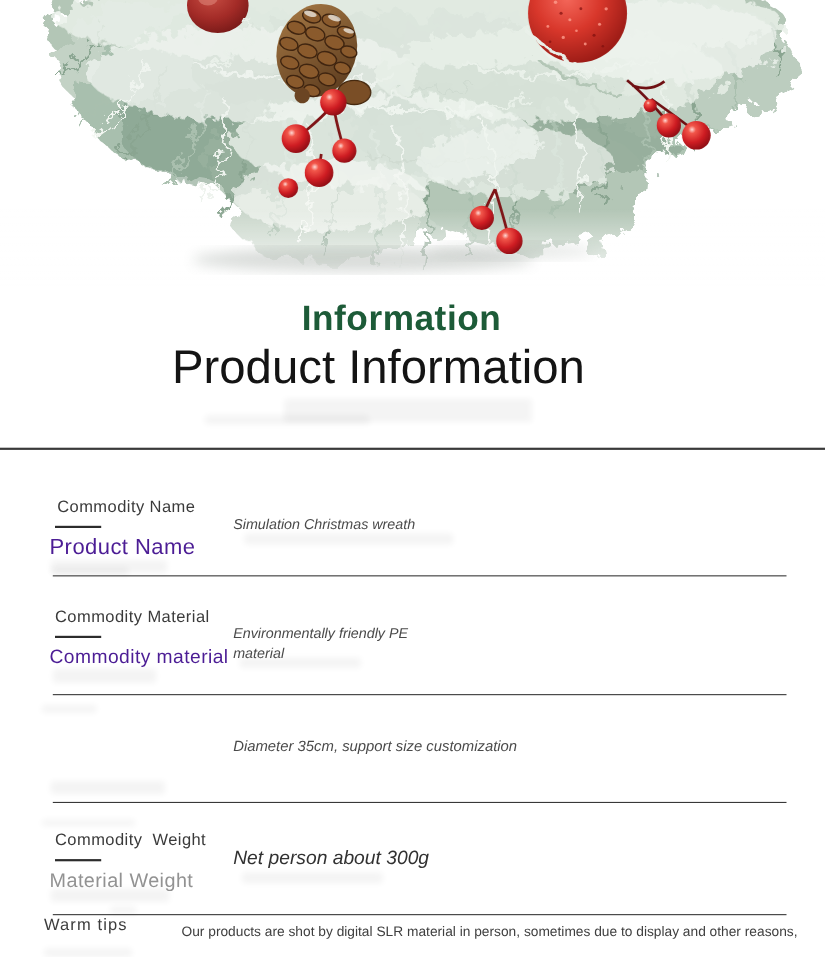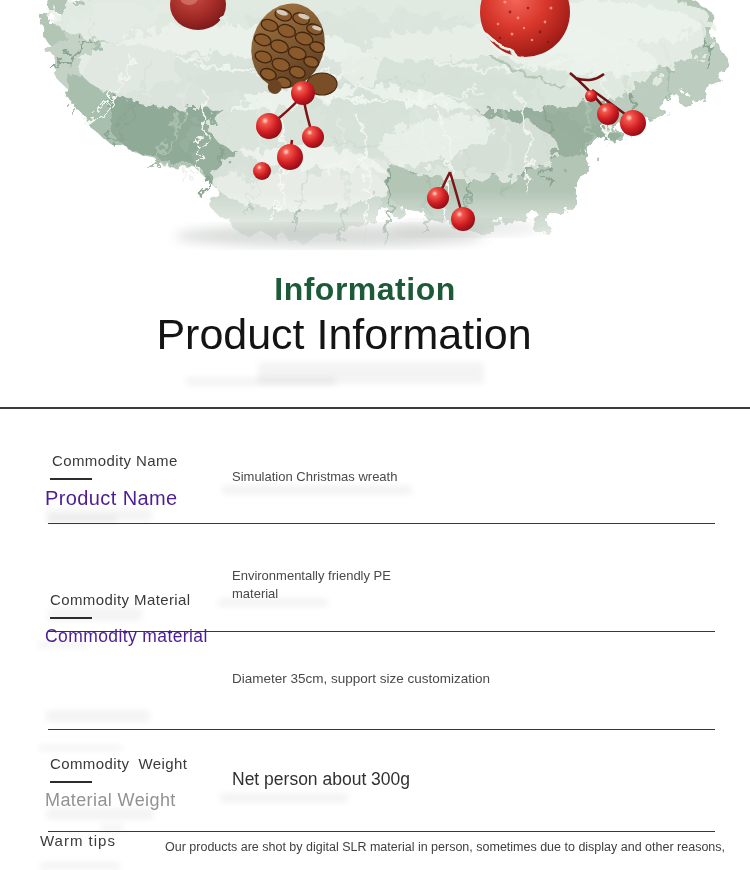--- a/index.html
+++ b/index.html
@@ -13,23 +13,23 @@
              transform:translateX(-21px);}
   .top-rule{position:absolute;top:407px;left:0;width:750px;border:none;margin:0;
             border-top:2px solid #3a3a3a;}
   
   .spec-row{position:absolute;left:0;width:750px;}
   .spec-row .divider{position:absolute;bottom:0;left:48px;width:667px;border-top:1.5px solid #383838;}
   .labels{position:absolute;left:45px;}
   .label-small{font-size:15px;color:#3a3a3a;letter-spacing:.4px;margin-left:5px;white-space:pre;}
   .label-underline{width:42px;border-top:2px solid #2c2c2c;margin:9px 0 7px 5px;}
   .label-big{font-size:20px;color:#4c1d95;letter-spacing:.4px;}
-  .value{position:absolute;left:232px;font-size:13px;color:#4a4a4a;white-space:pre-line;line-height:1.35;}
+  .value{position:absolute;left:212px;font-size:13px;color:#4a4a4a;white-space:pre-line;line-height:1.35;font-style:italic;}
   .row1{top:408px;height:116px;} .row1 .labels{top:44px;text-align:right;} .row1 .value{top:60px;}
-  .row2{top:524px;height:108px;} .row2 .labels{top:28px;margin-top:39px;} .row2 .value{top:43px;}
+  .row2{top:524px;height:108px;} .row2 .labels{top:28px;} .row2 .value{top:43px;}
   .row2 .label-big{font-size:17.5px;}
   .row3{top:632px;height:98px;}  .row3 .labels{top:21px;} .row3 .value{top:38px;font-size:13.5px;}
   .row3 .label-big{font-size:21px;}
   .row4{top:730px;height:102px;} .row4 .labels{top:25px;} .row4 .value{top:38px;font-size:17.5px;color:#313131;}
   .row4 .label-big{font-size:18px;color:#929292;}
   
   .tips-row{position:absolute;top:832px;left:0;width:750px;height:38px;}
   .tips-label{position:absolute;left:40px;top:0;font-size:15px;color:#3c3c3c;letter-spacing:1px;}
   .tips-value{position:absolute;left:165px;top:8px;font-size:12.5px;color:#3f3f3f;white-space:nowrap;}
   

